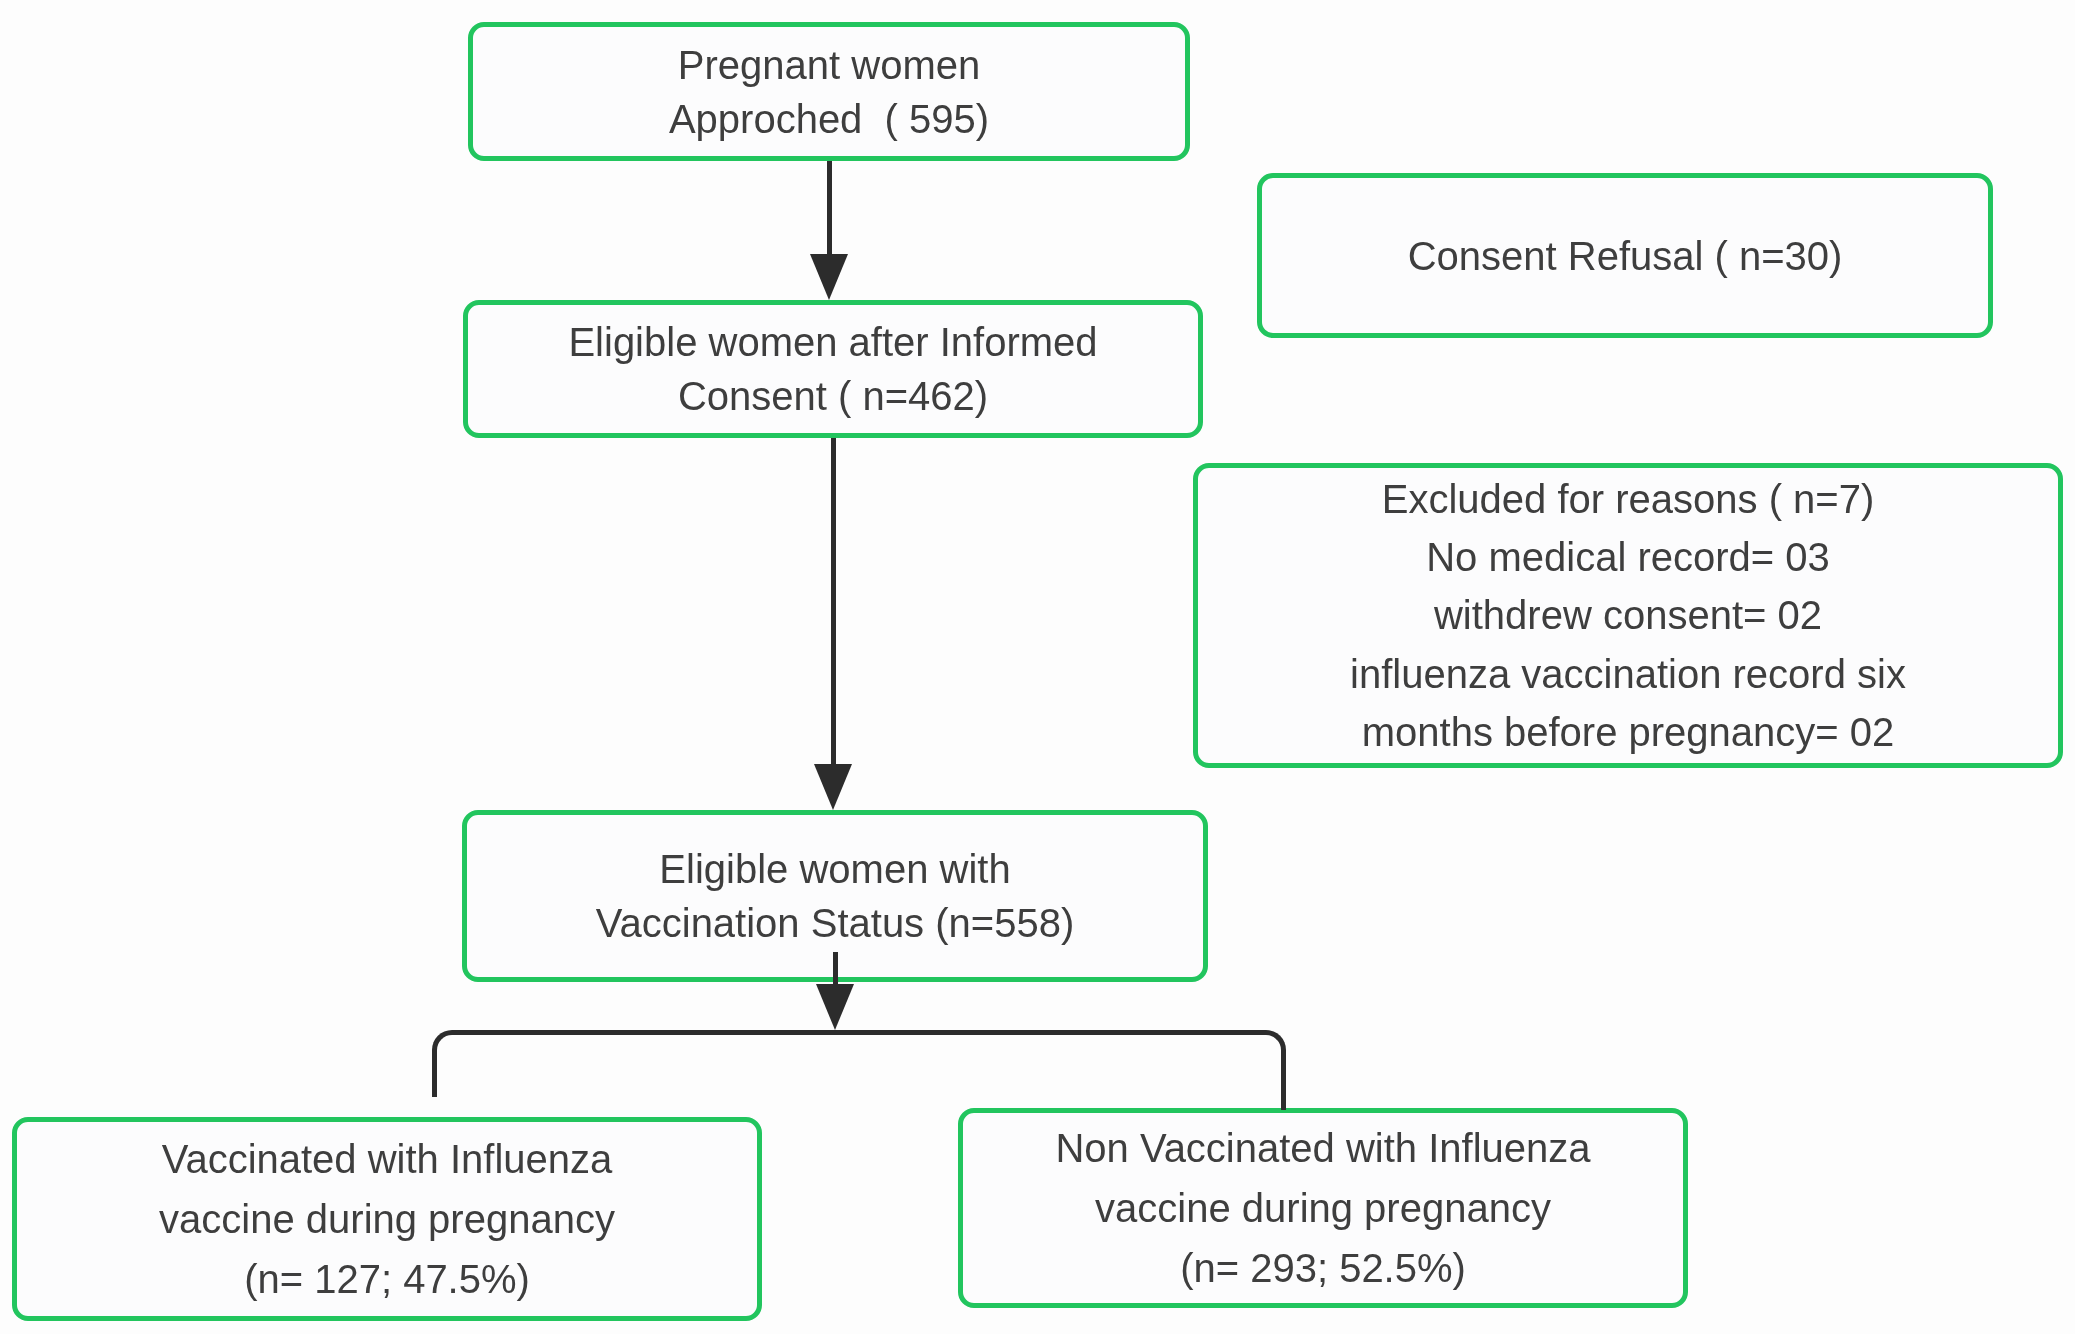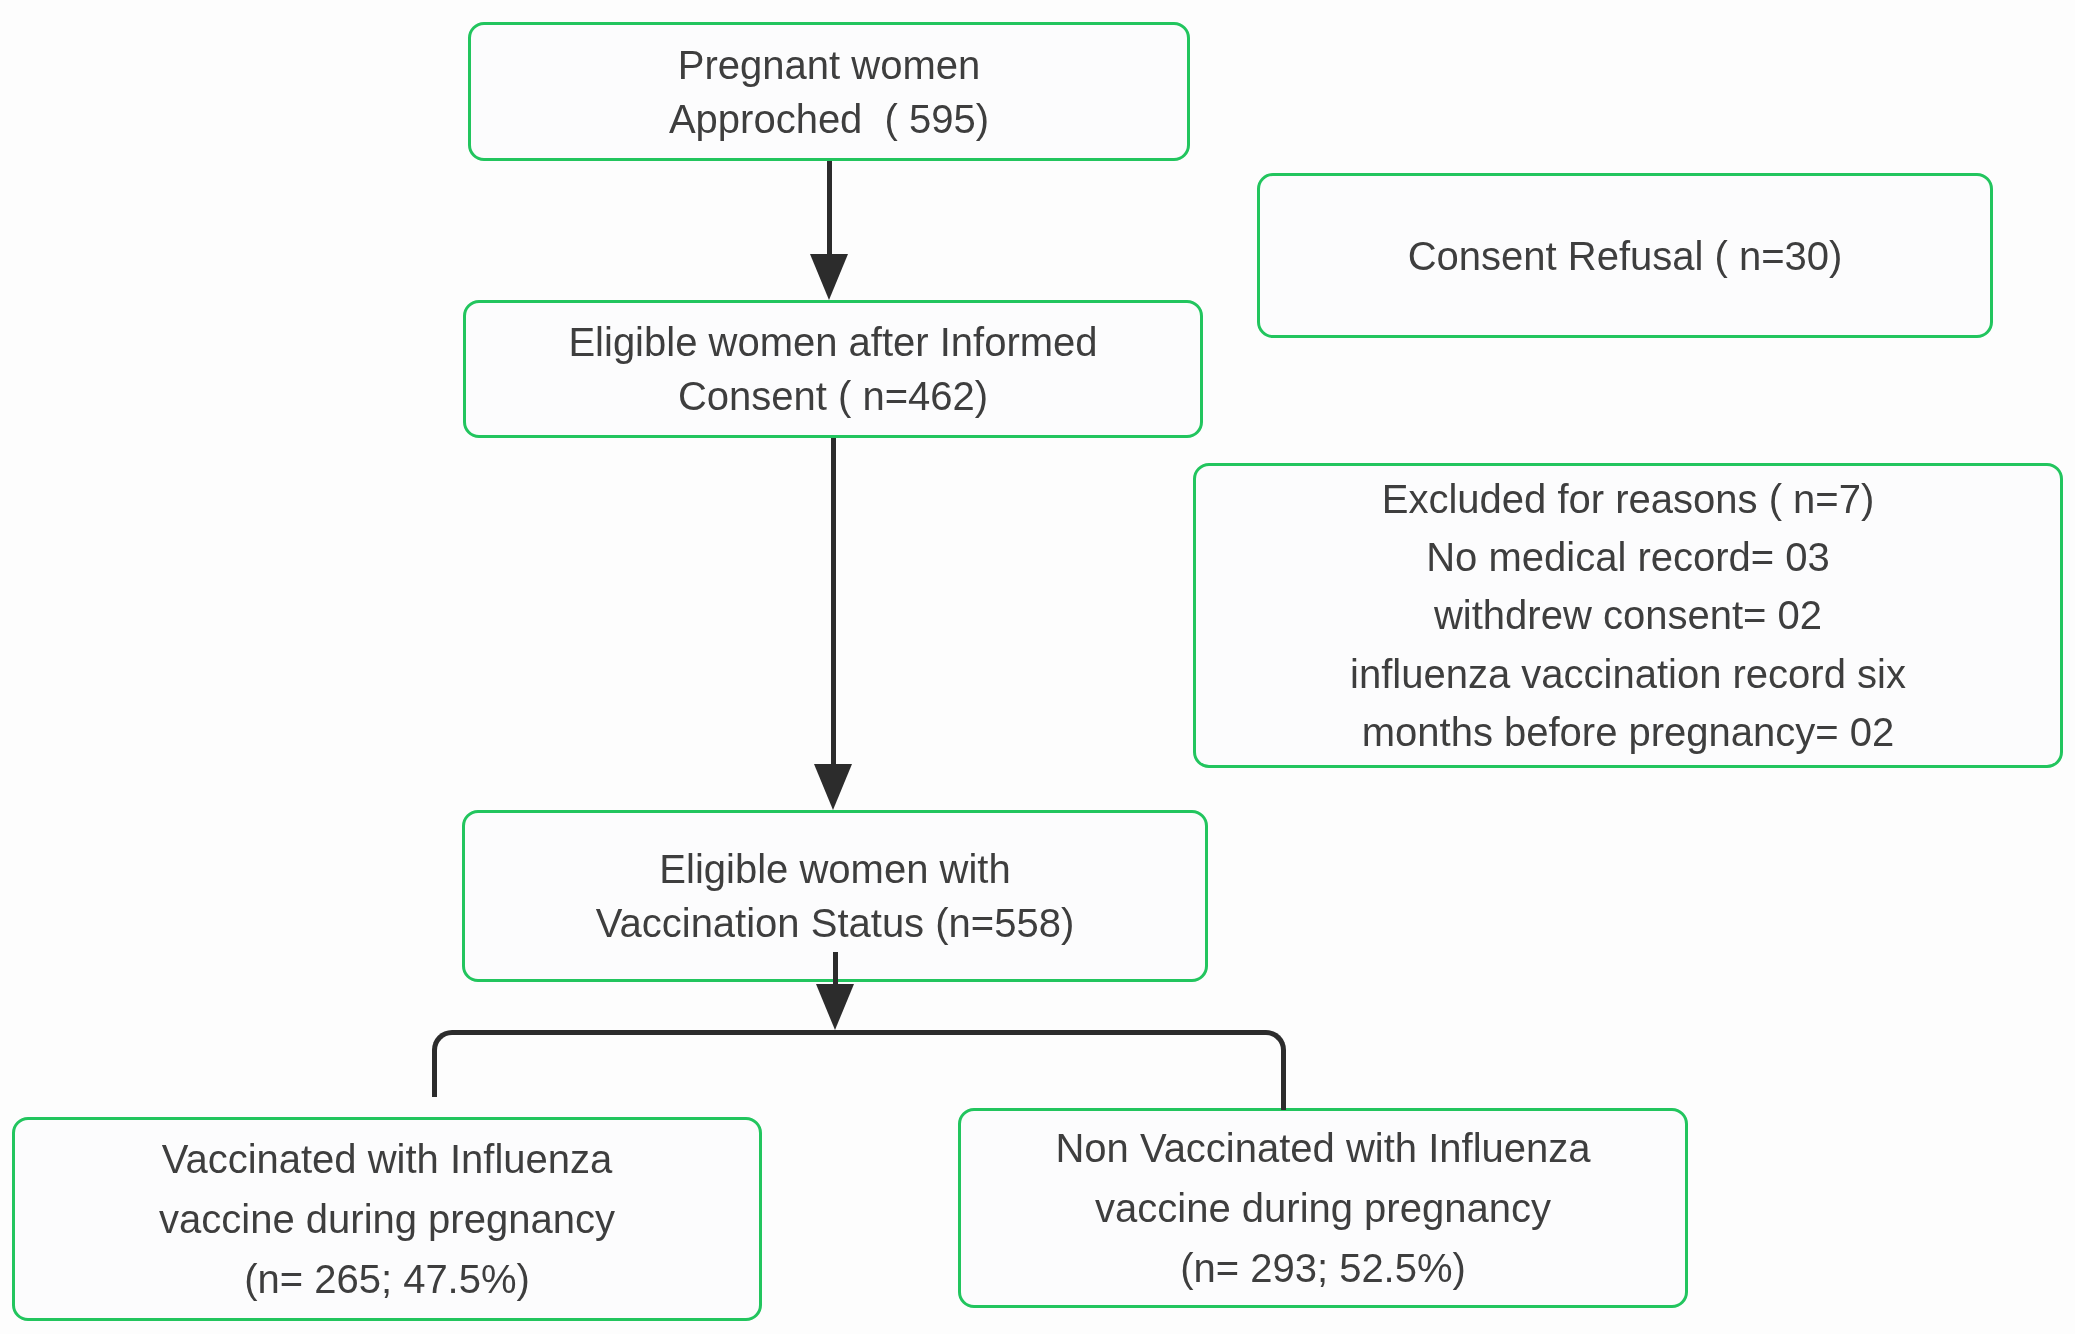--- a/index.html
+++ b/index.html
@@ -12,21 +12,21 @@
     width: 2075px;
     height: 1334px;
     background: #fdfdfd;
     font-family: "Liberation Sans", sans-serif;
     color: #3e3e3e;
     overflow: hidden;
   }
   .node {
     position: absolute;
     box-sizing: border-box;
-    border: 3px solid #22c55e;
+    border: 5px solid #22c55e;
     border-radius: 16px;
     background: #fcfcfd;
     display: flex;
     flex-direction: column;
     justify-content: center;
     align-items: center;
     text-align: center;
     font-size: 40px;
     line-height: 1.35;
   }
@@ -105,21 +105,21 @@
     <div class="line">Excluded for reasons ( n=7)</div>
     <div class="line">No medical record= 03</div>
     <div class="line">withdrew consent= 02</div>
     <div class="line">influenza vaccination record six</div>
     <div class="line">months before pregnancy= 02</div>
   </div>
 
   <div class="node looser" id="node-vaccinated">
     <div class="line">Vaccinated with Influenza</div>
     <div class="line">vaccine during pregnancy</div>
-    <div class="line">(n= 265; 47.5%)</div>
+    <div class="line">(n= 127; 47.5%)</div>
   </div>
 
   <div class="node looser" id="node-non-vaccinated">
     <div class="line">Non Vaccinated with Influenza</div>
     <div class="line">vaccine during pregnancy</div>
     <div class="line">(n= 293; 52.5%)</div>
   </div>
 
   <div class="vline" id="arrow1-line"></div>
   <div class="arrowhead" id="arrow1-head"></div>

